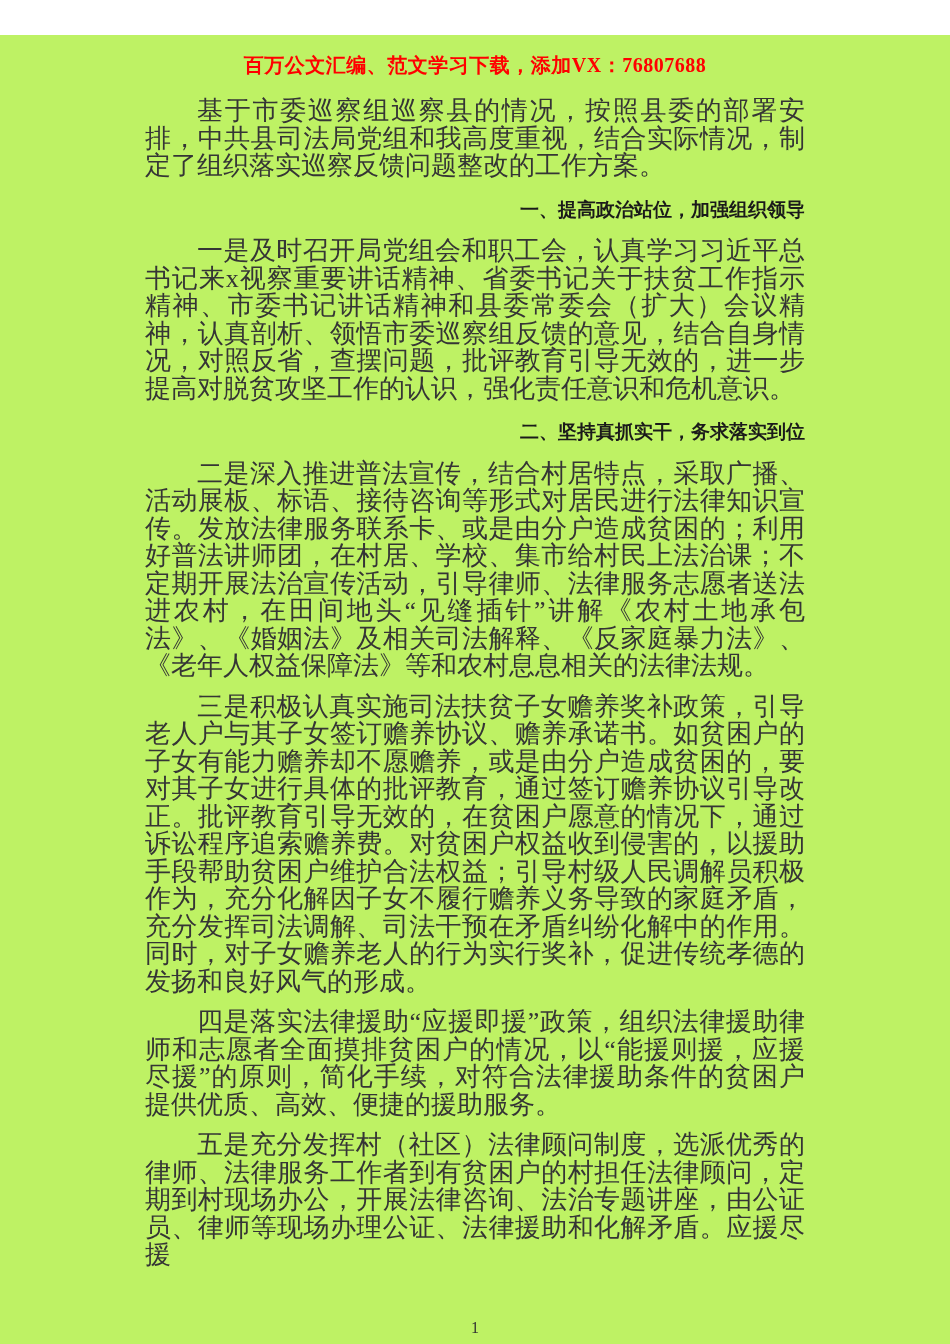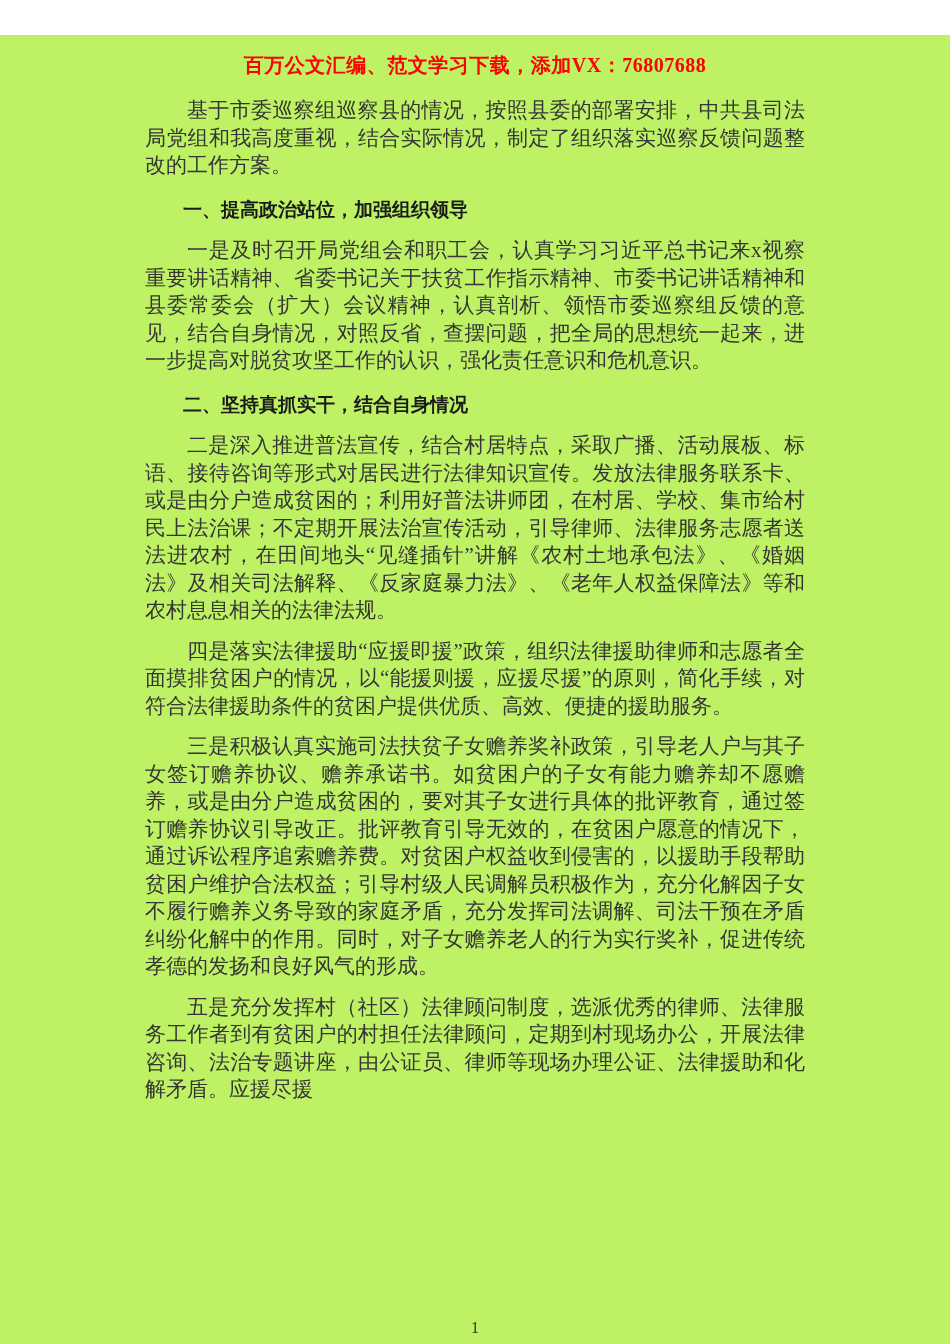--- a/index.html
+++ b/index.html
@@ -23,56 +23,57 @@
     color: #ff0000;
     text-align: center;
     font-size: 20px;
     font-weight: bold;
     line-height: 28px;
     margin-bottom: 18px;
     letter-spacing: 0.5px;
   }
   .doc-body { width: 660px; }
   .para {
-    font-size: 21px;
+    font-size: 26px;
     line-height: 27.5px;
     color: #353535;
     text-align: justify;
     text-indent: 2em;
     margin: 13px 0;
   }
   .heading {
     font-size: 19px;
     line-height: 27.5px;
     color: #1a1a1a;
     font-weight: bold;
     text-indent: 2em;
     margin: 16px 0 14px 0;
+    text-align: right;
   }
   .page-number {
     position: absolute;
     bottom: 42px;
     left: 0;
     right: 0;
     text-align: center;
     font-size: 16px;
     color: #333333;
   }
 </style>
 </head>
 <body>
 
 <div class="page">
   <div class="ad-header">百万公文汇编、范文学习下载，添加VX：76807688</div>
 
   <div class="doc-body">
       <p class="para">基于市委巡察组巡察县的情况，按照县委的部署安排，中共县司法局党组和我高度重视，结合实际情况，制定了组织落实巡察反馈问题整改的工作方案。</p>
       <p class="heading">一、提高政治站位，加强组织领导</p>
-      <p class="para">一是及时召开局党组会和职工会，认真学习习近平总书记来x视察重要讲话精神、省委书记关于扶贫工作指示精神、市委书记讲话精神和县委常委会（扩大）会议精神，认真剖析、领悟市委巡察组反馈的意见，结合自身情况，对照反省，查摆问题，把全局的思想统一起来，进一步提高对脱贫攻坚工作的认识，强化责任意识和危机意识。</p>
-      <p class="heading">二、坚持真抓实干，结合自身情况</p>
+      <p class="para">一是及时召开局党组会和职工会，认真学习习近平总书记来x视察重要讲话精神、省委书记关于扶贫工作指示精神、市委书记讲话精神和县委常委会（扩大）会议精神，认真剖析、领悟市委巡察组反馈的意见，结合自身情况，对照反省，查摆问题，批评教育引导无效的，进一步提高对脱贫攻坚工作的认识，强化责任意识和危机意识。</p>
+      <p class="heading">二、坚持真抓实干，务求落实到位</p>
       <p class="para">二是深入推进普法宣传，结合村居特点，采取广播、活动展板、标语、接待咨询等形式对居民进行法律知识宣传。发放法律服务联系卡、或是由分户造成贫困的；利用好普法讲师团，在村居、学校、集市给村民上法治课；不定期开展法治宣传活动，引导律师、法律服务志愿者送法进农村，在田间地头“见缝插针”讲解《农村土地承包法》、《婚姻法》及相关司法解释、《反家庭暴力法》、《老年人权益保障法》等和农村息息相关的法律法规。</p>
+      <p class="para">三是积极认真实施司法扶贫子女赡养奖补政策，引导老人户与其子女签订赡养协议、赡养承诺书。如贫困户的子女有能力赡养却不愿赡养，或是由分户造成贫困的，要对其子女进行具体的批评教育，通过签订赡养协议引导改正。批评教育引导无效的，在贫困户愿意的情况下，通过诉讼程序追索赡养费。对贫困户权益收到侵害的，以援助手段帮助贫困户维护合法权益；引导村级人民调解员积极作为，充分化解因子女不履行赡养义务导致的家庭矛盾，充分发挥司法调解、司法干预在矛盾纠纷化解中的作用。同时，对子女赡养老人的行为实行奖补，促进传统孝德的发扬和良好风气的形成。</p>
       <p class="para">四是落实法律援助“应援即援”政策，组织法律援助律师和志愿者全面摸排贫困户的情况，以“能援则援，应援尽援”的原则，简化手续，对符合法律援助条件的贫困户提供优质、高效、便捷的援助服务。</p>
-      <p class="para">三是积极认真实施司法扶贫子女赡养奖补政策，引导老人户与其子女签订赡养协议、赡养承诺书。如贫困户的子女有能力赡养却不愿赡养，或是由分户造成贫困的，要对其子女进行具体的批评教育，通过签订赡养协议引导改正。批评教育引导无效的，在贫困户愿意的情况下，通过诉讼程序追索赡养费。对贫困户权益收到侵害的，以援助手段帮助贫困户维护合法权益；引导村级人民调解员积极作为，充分化解因子女不履行赡养义务导致的家庭矛盾，充分发挥司法调解、司法干预在矛盾纠纷化解中的作用。同时，对子女赡养老人的行为实行奖补，促进传统孝德的发扬和良好风气的形成。</p>
       <p class="para">五是充分发挥村（社区）法律顾问制度，选派优秀的律师、法律服务工作者到有贫困户的村担任法律顾问，定期到村现场办公，开展法律咨询、法治专题讲座，由公证员、律师等现场办理公证、法律援助和化解矛盾。应援尽援</p>
     </div>
 
   <div class="page-number">1</div>
 </div>
 
 </body></html>

